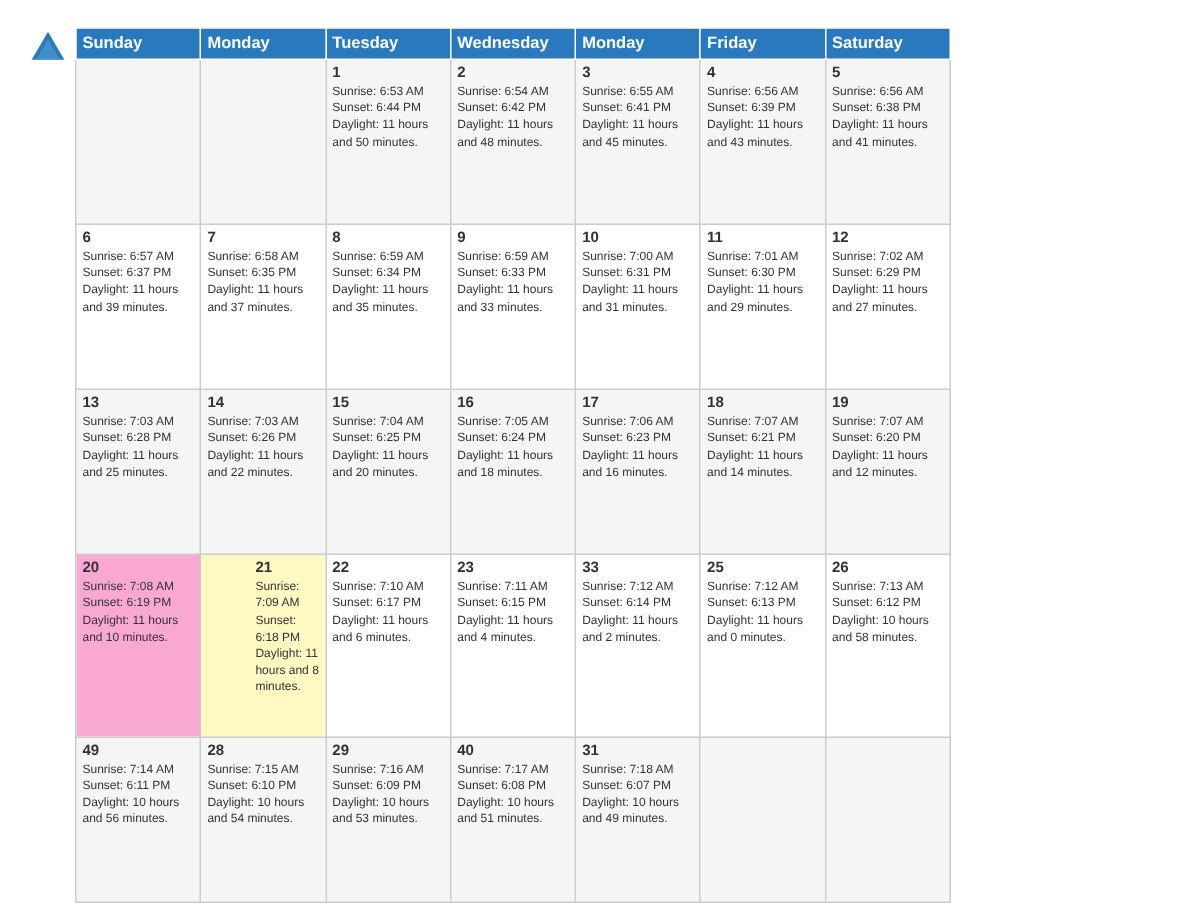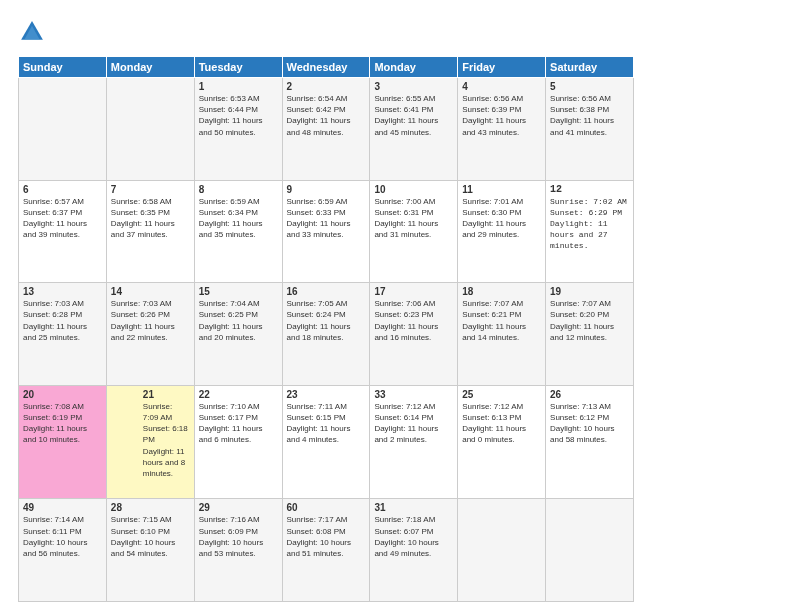--- a/index.html
+++ b/index.html
@@ -8,21 +8,21 @@
       background: #fff;
       width: 792px;
       height: 612px;
       overflow: hidden;
     }
     .page {
       width: 652px;
       height: 612px;
       padding: 18px 18px 10px 18px;
       display: flex;
-      flex-direction: column;
+      flex-direction: row;
     }
     .header {
       display: flex;
       justify-content: space-between;
       align-items: flex-start;
       margin-bottom: 10px;
     }
     .logo {
       display: flex;
       align-items: center;
@@ -182,21 +182,21 @@
         <span class="day-info">Sunrise: 6:59 AM<br>Sunset: 6:33 PM<br>Daylight: 11 hours and 33 minutes.</span>
       </td>
           <td style="background: rgb(255, 255, 255);">
         <span class="day-num">10</span>
         <span class="day-info">Sunrise: 7:00 AM<br>Sunset: 6:31 PM<br>Daylight: 11 hours and 31 minutes.</span>
       </td>
           <td style="background: rgb(255, 255, 255);">
         <span class="day-num">11</span>
         <span class="day-info">Sunrise: 7:01 AM<br>Sunset: 6:30 PM<br>Daylight: 11 hours and 29 minutes.</span>
       </td>
-          <td style="background: rgb(255, 255, 255); font-family: Liberation Mono, monospace;">
+          <td style="background: rgb(255, 255, 255);">
         <span class="day-num">12</span>
         <span class="day-info">Sunrise: 7:02 AM<br>Sunset: 6:29 PM<br>Daylight: 11 hours and 27 minutes.</span>
       </td>
         </tr>
         <tr>
           <td style="background: rgb(245, 245, 245);">
         <span class="day-num">13</span>
         <span class="day-info">Sunrise: 7:03 AM<br>Sunset: 6:28 PM<br>Daylight: 11 hours and 25 minutes.</span>
       </td>
           <td style="background: rgb(245, 245, 245);">
@@ -261,21 +261,21 @@
       </td>
           <td style="background: rgb(245, 245, 245);">
         <span class="day-num">28</span>
         <span class="day-info">Sunrise: 7:15 AM<br>Sunset: 6:10 PM<br>Daylight: 10 hours and 54 minutes.</span>
       </td>
           <td style="background: rgb(245, 245, 245);">
         <span class="day-num">29</span>
         <span class="day-info">Sunrise: 7:16 AM<br>Sunset: 6:09 PM<br>Daylight: 10 hours and 53 minutes.</span>
       </td>
           <td style="background: rgb(245, 245, 245);">
-        <span class="day-num">60</span>
+        <span class="day-num">40</span>
         <span class="day-info">Sunrise: 7:17 AM<br>Sunset: 6:08 PM<br>Daylight: 10 hours and 51 minutes.</span>
       </td>
           <td style="background: rgb(245, 245, 245);">
         <span class="day-num">31</span>
         <span class="day-info">Sunrise: 7:18 AM<br>Sunset: 6:07 PM<br>Daylight: 10 hours and 49 minutes.</span>
       </td>
           <td class="empty-cell" style="background: rgb(245, 245, 245);"></td>
           <td class="empty-cell" style="background: rgb(245, 245, 245);"></td>
         </tr>
       </tbody>

